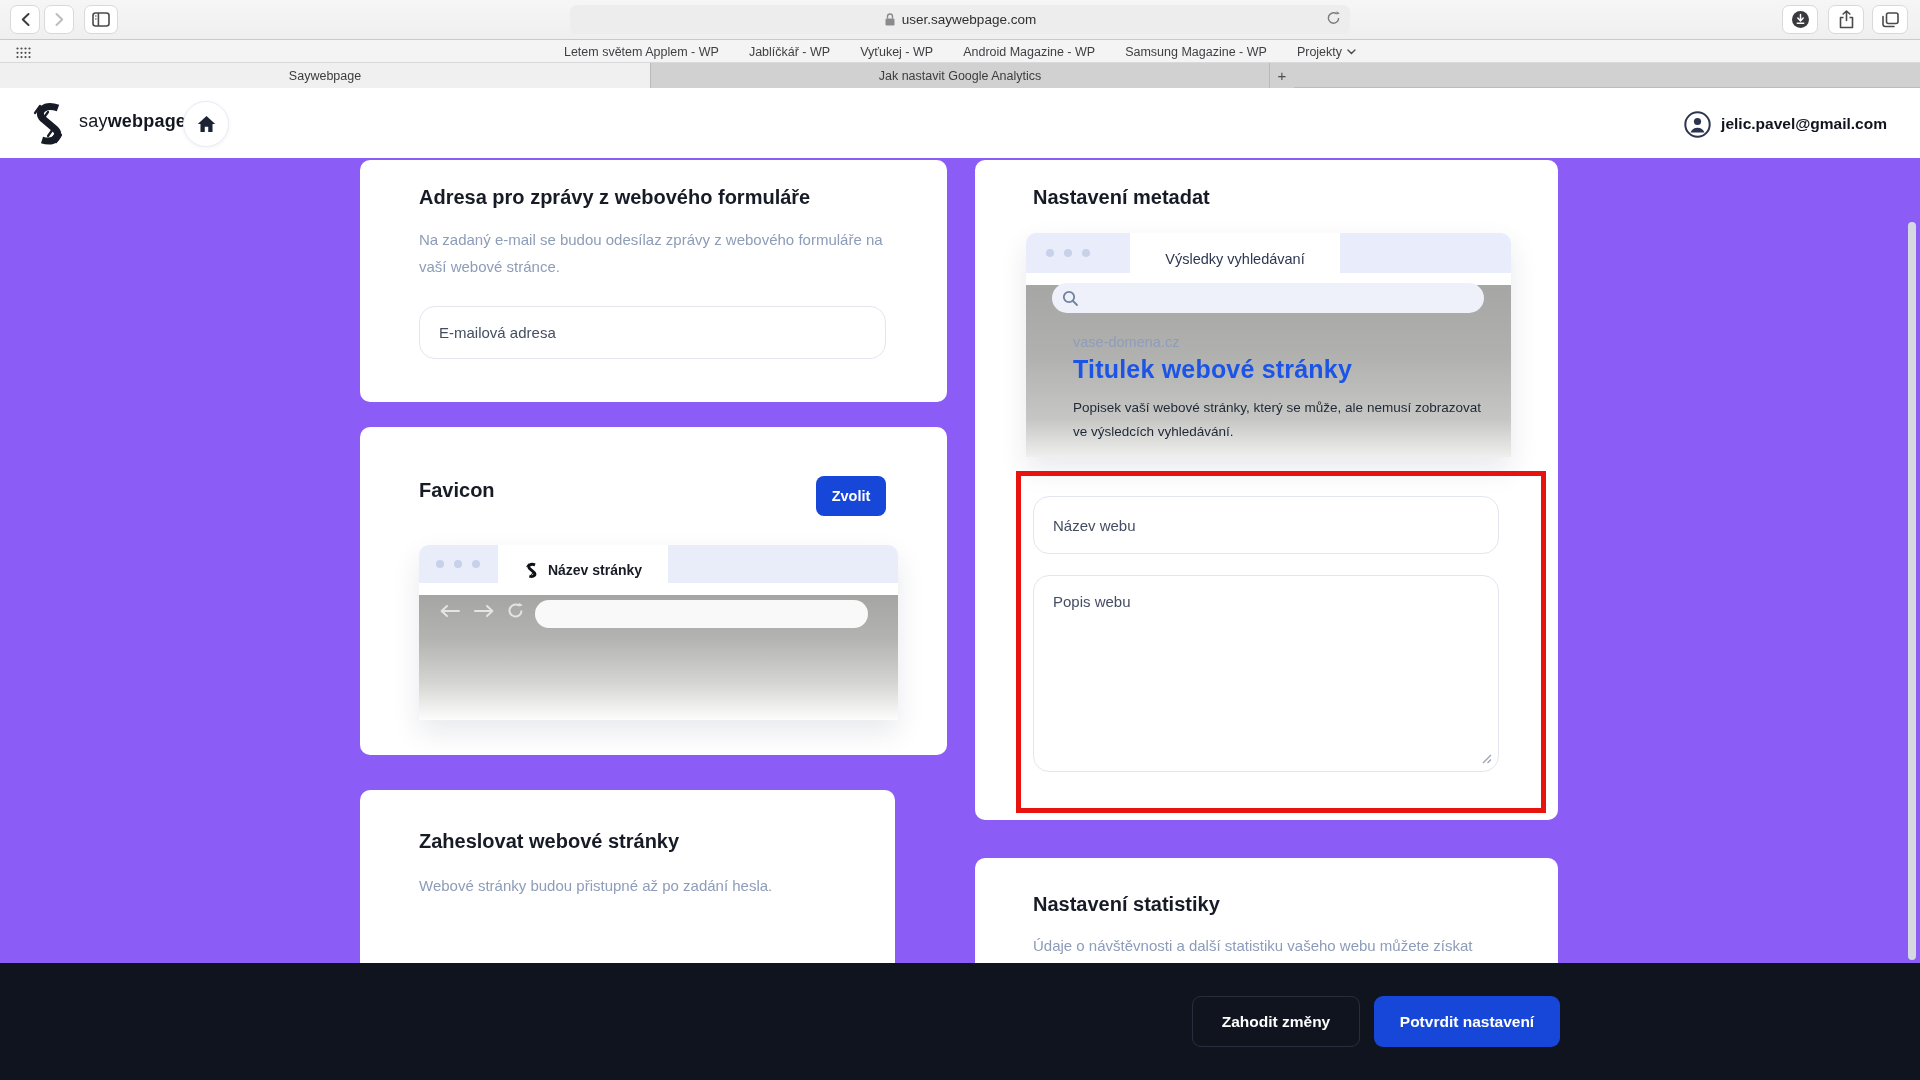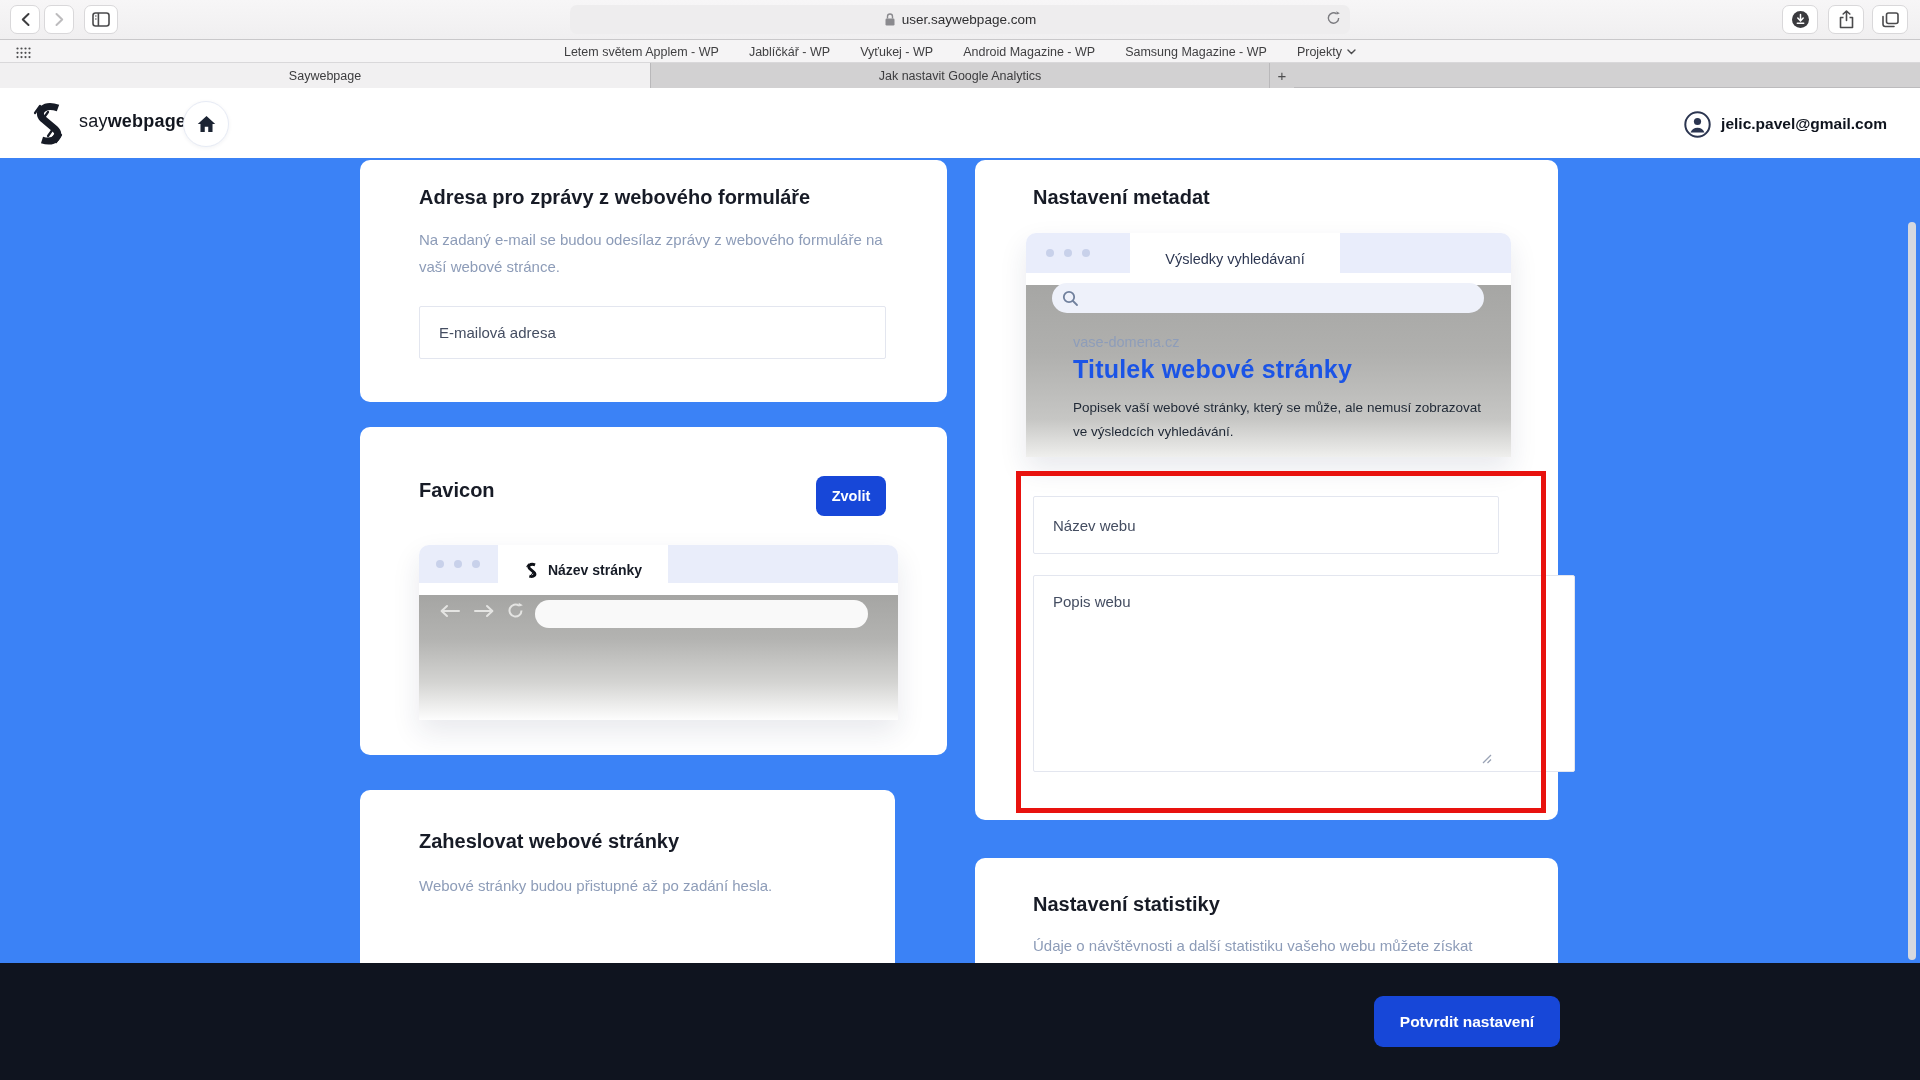--- a/index.html
+++ b/index.html
@@ -1,18 +1,18 @@
 <!DOCTYPE html>
 <html><head>
 <meta charset="utf-8">
 <style>
   * { margin:0; padding:0; box-sizing:border-box; }
   html,body { width:1920px; height:1080px; }
   .stage { position:relative; width:1920px; height:1080px; overflow:hidden;
-           font-family:"Liberation Sans", sans-serif; background:#3b82f6; }
+           font-family:"Liberation Sans", sans-serif; background:#8b5cf6; }
 
   
   .toolbar { position:absolute; left:0; top:0; width:1920px; height:40px;
              background:linear-gradient(#f7f6f7,#f0eff0); border-bottom:1px solid #c9c8ca; z-index:10; }
   .tbtn { position:absolute; top:5px; height:29px; background:#fff; border:1px solid #d9d8da;
           border-radius:7px; display:flex; align-items:center; justify-content:center; }
   .url-pill { position:absolute; left:570px; top:5px; width:780px; height:29px; background:#eeedee;
               border-radius:7px; display:flex; align-items:center; justify-content:center; gap:6px;
               font-size:13.5px; color:#2f2f31; }
   .url-refresh { position:absolute; right:9px; top:5px; }
@@ -39,21 +39,21 @@
   .home-btn { position:absolute; left:183px; top:101px; width:46px; height:46px; border-radius:50%;
               background:#fff; border:1.5px solid #e7ebf5; box-shadow:0 1px 4px rgba(20,30,60,.06);
               display:flex; align-items:center; justify-content:center; z-index:5; }
   .account { position:absolute; right:33px; top:101px; height:46px; display:flex; align-items:center; gap:10px; z-index:5; }
   .account-email { font-size:15.5px; font-weight:700; color:#0f141e; }
 
   
   .card { position:absolute; background:#fff; border-radius:10px; }
   .card-title { font-size:20px; font-weight:700; color:#171b26; }
   .card-desc { font-size:15px; line-height:27px; color:#8d9cb8; }
-  .field { display:block; background:#fff; border:1px solid #e3e6ef; border-radius:2px;
+  .field { display:block; background:#fff; border:1px solid #e3e6ef; border-radius:16px;
            font-family:"Liberation Sans",sans-serif; font-size:15px; color:#303848; padding:0 19px; outline:none; }
   .field::placeholder { color:#444d61; opacity:1; }
   textarea.field { padding:17px 19px; resize:none; }
 
   
   .card-email { left:360px; top:160px; width:587px; height:242px; }
   .card-email .card-title { position:absolute; left:59px; top:26px; }
   .card-email .card-desc  { position:absolute; left:59px; top:66px; width:470px; }
   .card-email .field { position:absolute; left:59px; top:146px; width:467px; height:53px; }
 
@@ -99,21 +99,21 @@
   .meta-mock .mock-tab { left:104px; width:210px; height:52px; }
   .meta-mock .mock-tab-title { font-weight:400; font-size:14.5px; color:#2d3752; }
   .meta-mock .mock-grad { top:52px; height:172px;
       background:linear-gradient(180deg,#a6a6a4 0%,#b0b0ae 40%,#c6c6c4 78%,#efefed 100%); }
   .meta-pill { position:absolute; left:26px; top:50px; width:432px; height:30px; border-radius:15px;
                background:#eef1fa; display:flex; align-items:center; padding-left:10px; }
   .meta-domain { position:absolute; left:47px; top:101px; font-size:14.5px; color:#8e9db9; }
   .meta-title  { position:absolute; left:47px; top:122px; font-size:25px; font-weight:800; color:#1b54e6; letter-spacing:.2px; }
   .meta-desc   { position:absolute; left:47px; top:163px; width:412px; font-size:13.5px; line-height:24px; color:#1f2835; }
   .meta-name-field { position:absolute; left:58px; top:336px; width:466px; height:58px; }
-  .meta-desc-field { position:absolute; left:58px; top:415px; width:542px; height:197px; }
+  .meta-desc-field { position:absolute; left:58px; top:415px; width:466px; height:197px; }
   .resize-grip { position:absolute; left:505px; top:592px; pointer-events:none; }
 
   
   .red-annotation { position:absolute; left:1016px; top:471px; width:530px; height:342px;
                     border:5px solid #e8120e; z-index:6; pointer-events:none; }
 
   
   .card-stats { left:975px; top:858px; width:583px; height:160px; }
   .card-stats .card-title { position:absolute; left:58px; top:35px; }
   .card-stats .card-desc  { position:absolute; left:58px; top:77px; width:480px; line-height:22px; }
@@ -361,16 +361,17 @@
   </div>
 
   <div class="red-annotation"></div>
 
   <div class="card card-stats">
     <div class="card-title">Nastavení statistiky</div>
     <div class="card-desc">Údaje o návštěvnosti a další statistiku vašeho webu můžete získat</div>
   </div>
 
   <div class="footer-bar"></div>
+  <button class="btn-discard">Zahodit změny</button>
   <button class="btn-confirm">Potvrdit nastavení</button>
 
   <div class="scroll-thumb"></div>
 </div>
 
 </body></html>

